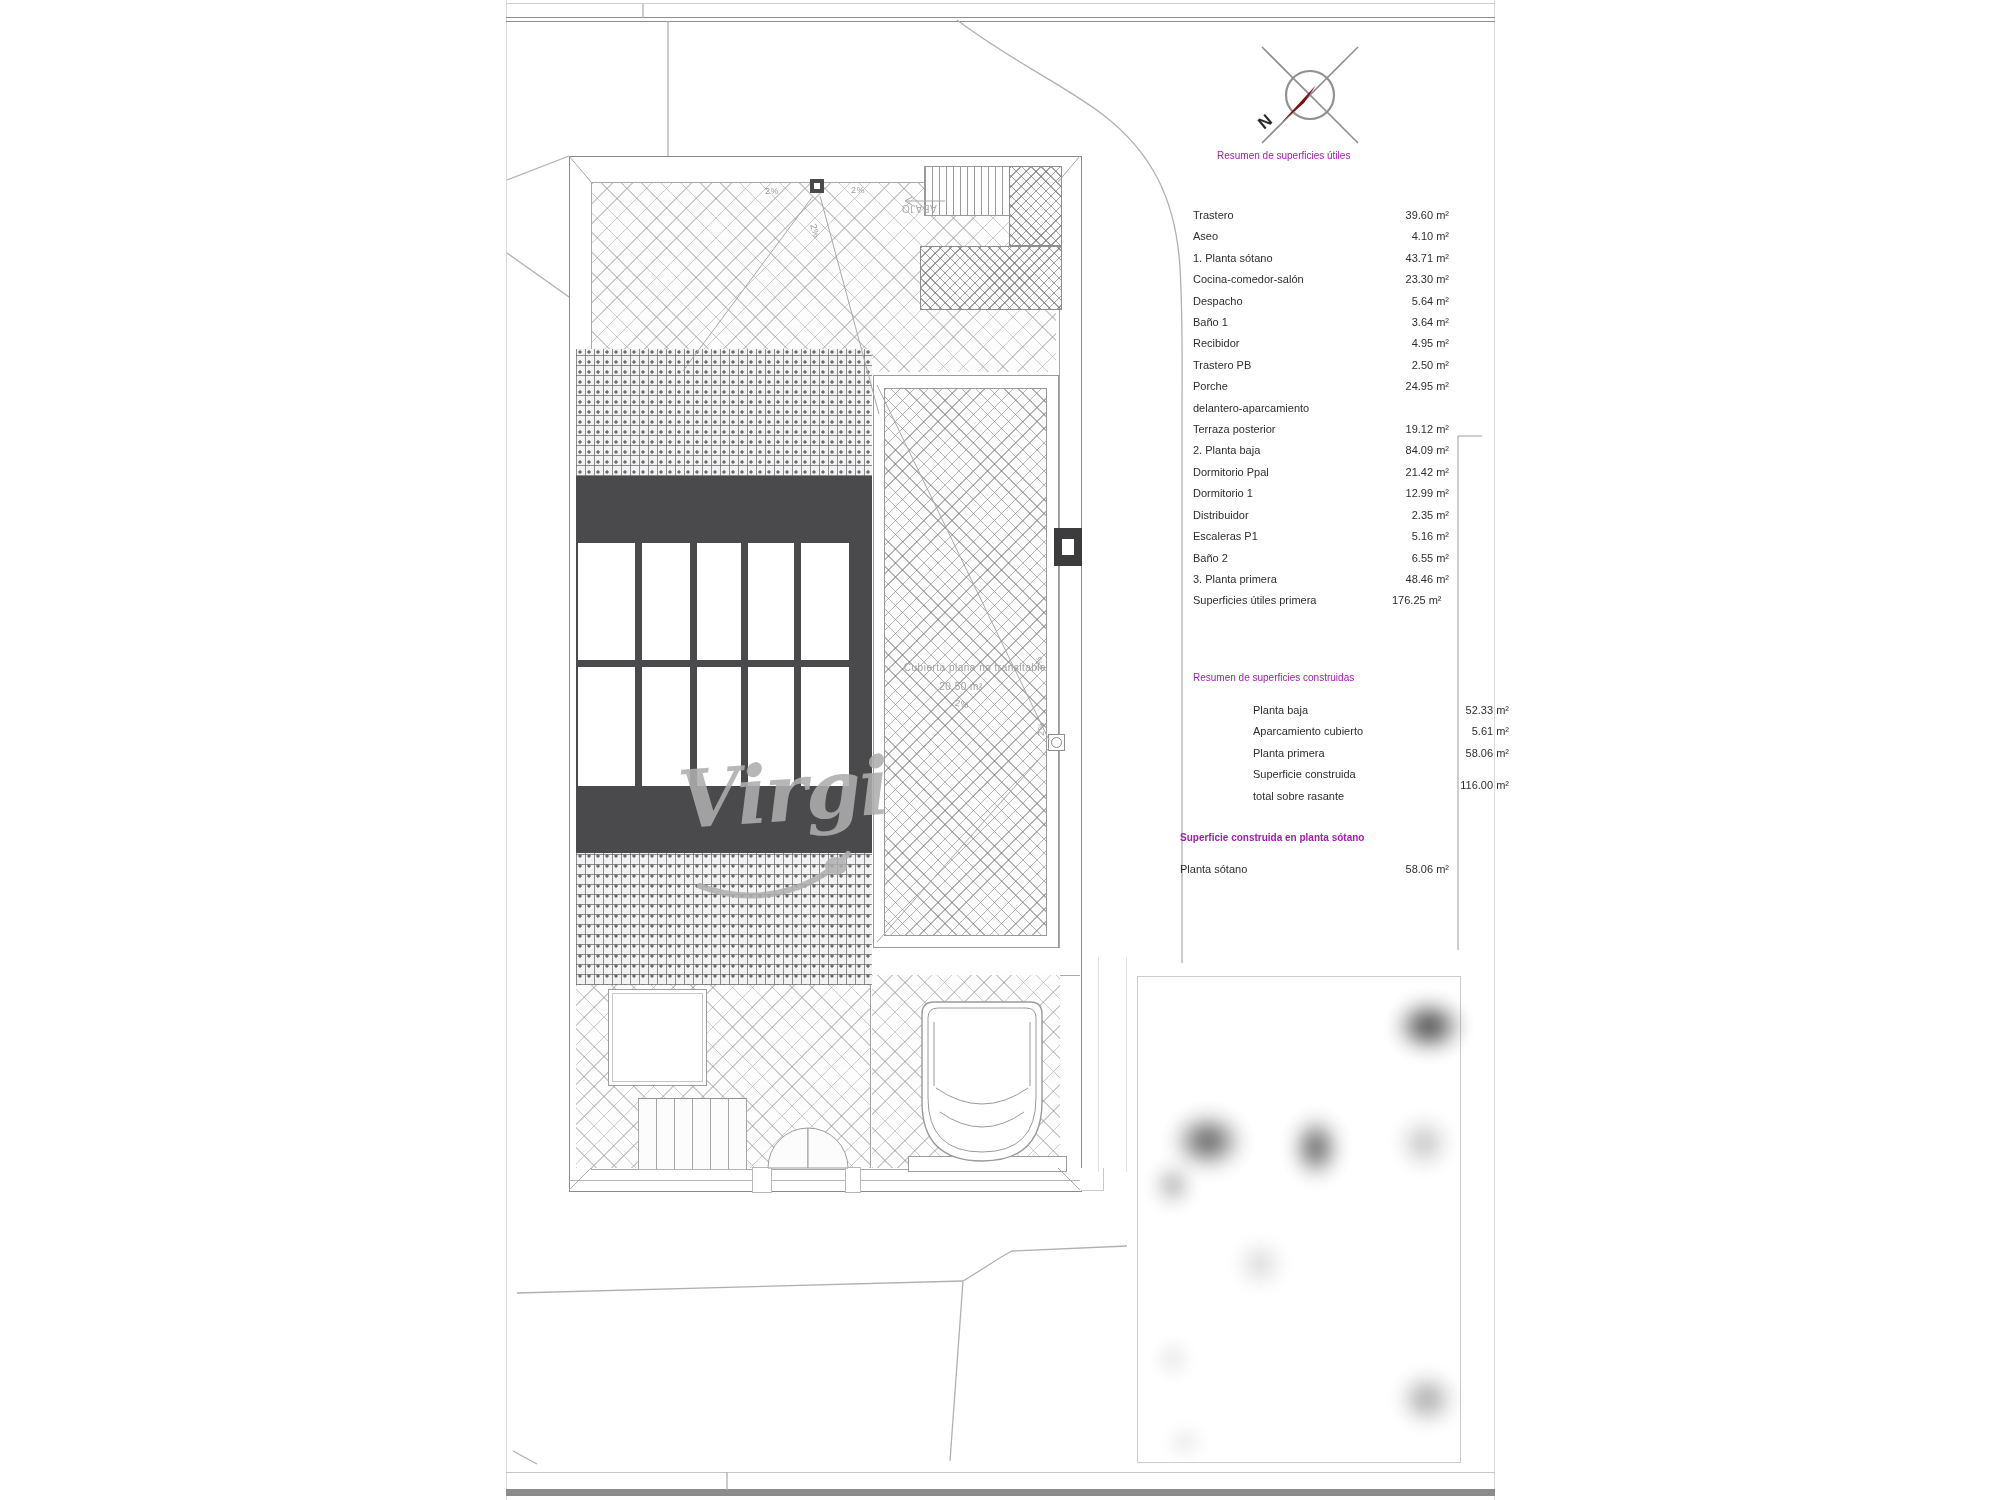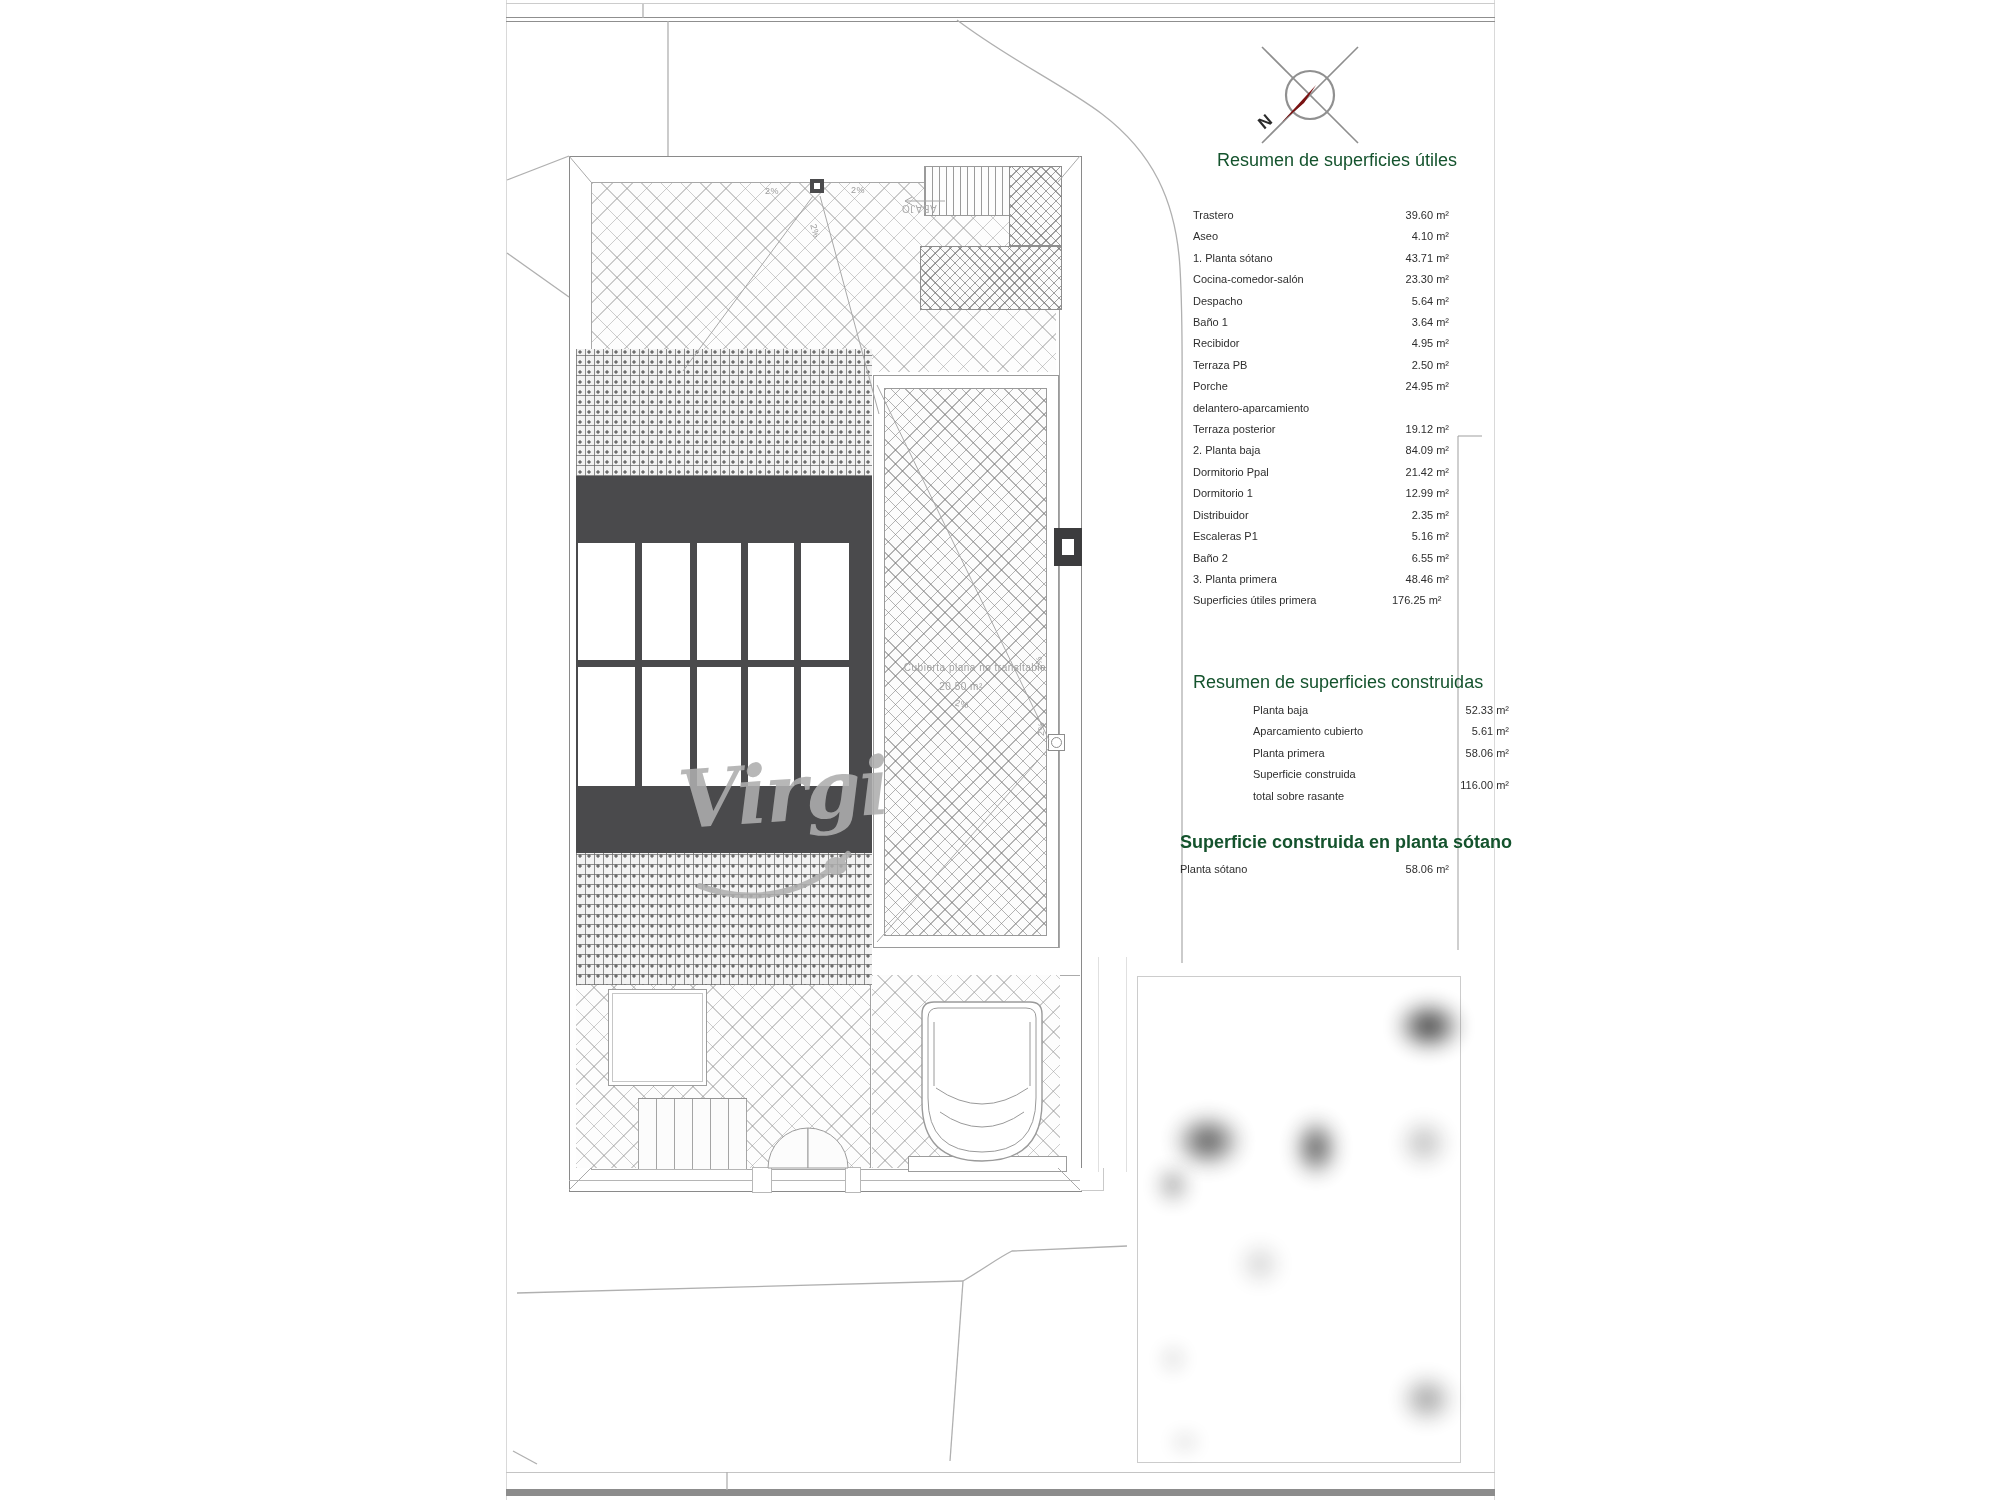--- a/index.html
+++ b/index.html
@@ -27,21 +27,21 @@
   .dark{background:#4a4a4c;}
   .treads7{background:repeating-linear-gradient(90deg,#9a9a9a 0 1px,transparent 1px 7px),#fdfdfd;border:1px solid #9a9a9a;}
   .treads18{background:repeating-linear-gradient(90deg,#a5a5a5 0 1px,transparent 1px 18px),#fcfcfc;border-top:1px solid #949494;border-bottom:1px solid #b5b5b5;}
   
   #skylights{display:grid;grid-template-columns:57px 48px 44px 46px 48px;grid-template-rows:117px 119px;
              column-gap:7px;row-gap:7px;padding:6px 0 0 2px;box-sizing:border-box;}
   #skylights .cell{background:#ffffff;}
   
   .planlbl{position:absolute;font-size:10px;color:#9a9a9a;letter-spacing:.5px;white-space:nowrap;}
   
-  .ttl{position:absolute;font-size:18px;color:#14532d;white-space:nowrap;}
+  .ttl{position:absolute;font-size:10px;color:#a21caf;white-space:nowrap;}
   .tbl{position:absolute;font-size:11px;}
   .trow{display:flex;align-items:flex-start;min-height:21.4px;line-height:21.4px;}
   .trow.vc{align-items:center;}
   .lab{width:199px;}
   .val{flex:1;white-space:nowrap;}
   #tbl-utiles .val{text-align:right;}
   #tbl-construidas .val,#tbl-sotano .val{text-align:right;}
   .val.wrap{white-space:normal;max-width:58px;flex:none;margin-left:0;text-align:left;line-height:17px;padding-top:2px;}
   #tbl-sotano .lab{width:213px;}
   
@@ -226,21 +226,21 @@
       </div>
       <div class="trow">
         <div class="lab">Baño 1</div>
         <div class="val">3.64 m²</div>
       </div>
       <div class="trow">
         <div class="lab">Recibidor</div>
         <div class="val">4.95 m²</div>
       </div>
       <div class="trow">
-        <div class="lab">Terraza PB</div>
+        <div class="lab">Trastero PB</div>
         <div class="val">2.50 m²</div>
       </div>
       <div class="trow">
         <div class="lab">Porche<div>delantero-aparcamiento</div></div>
         <div class="val">24.95 m²</div>
       </div>
       <div class="trow">
         <div class="lab">Terraza posterior</div>
         <div class="val">19.12 m²</div>
       </div>

